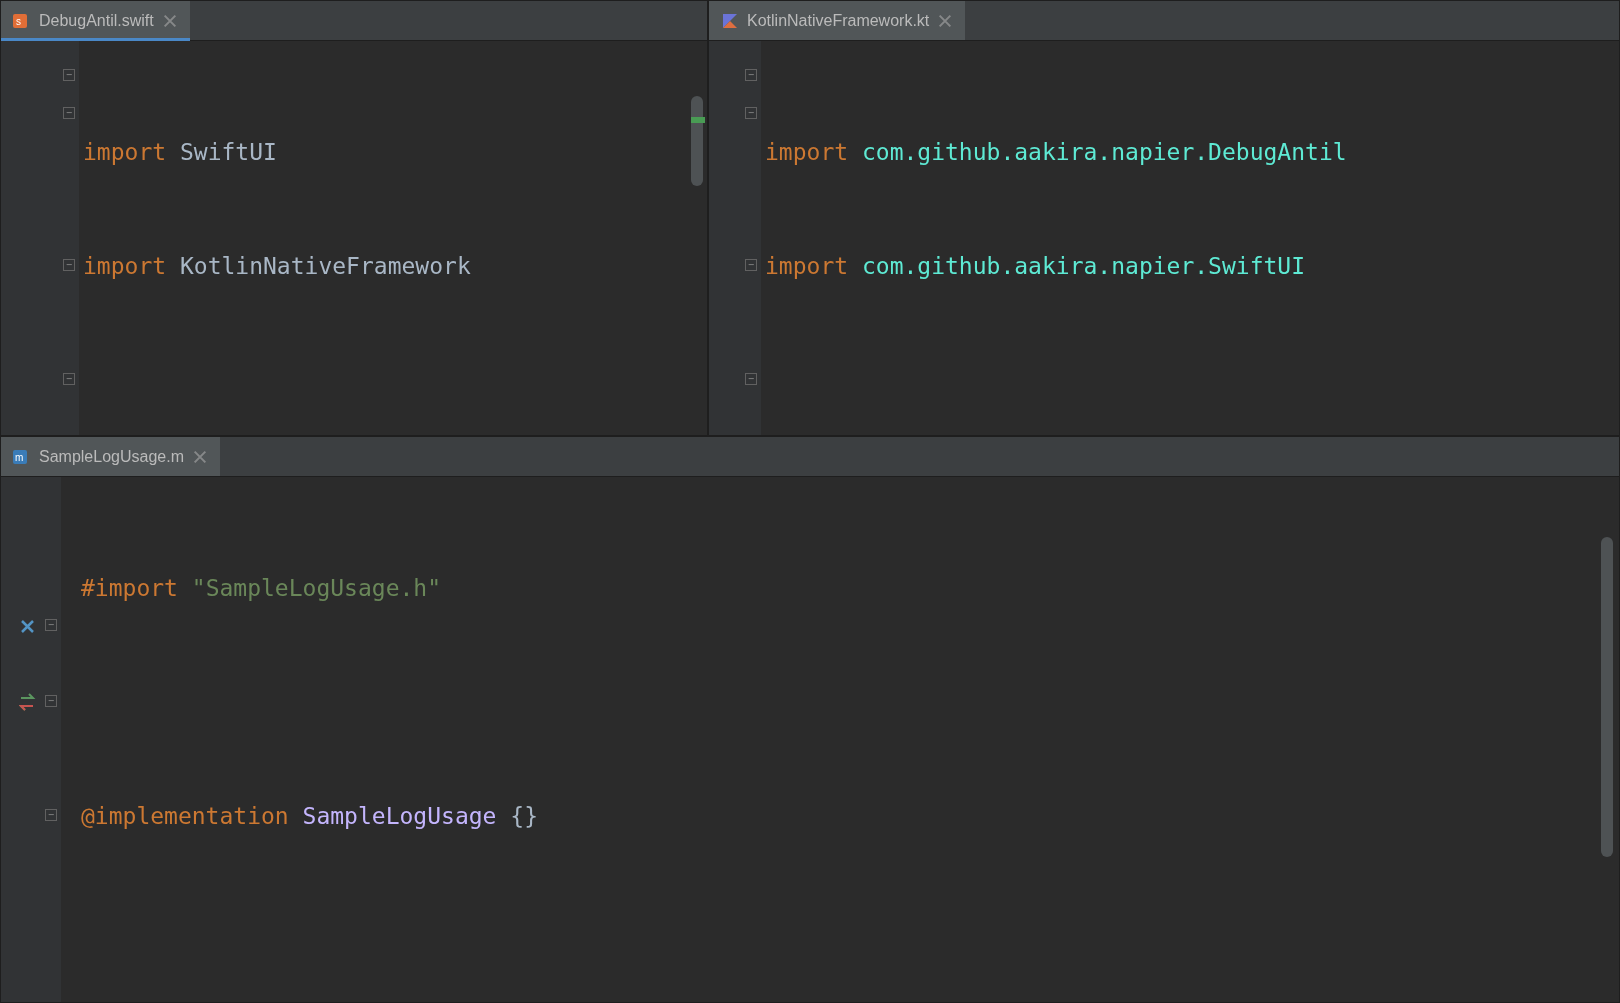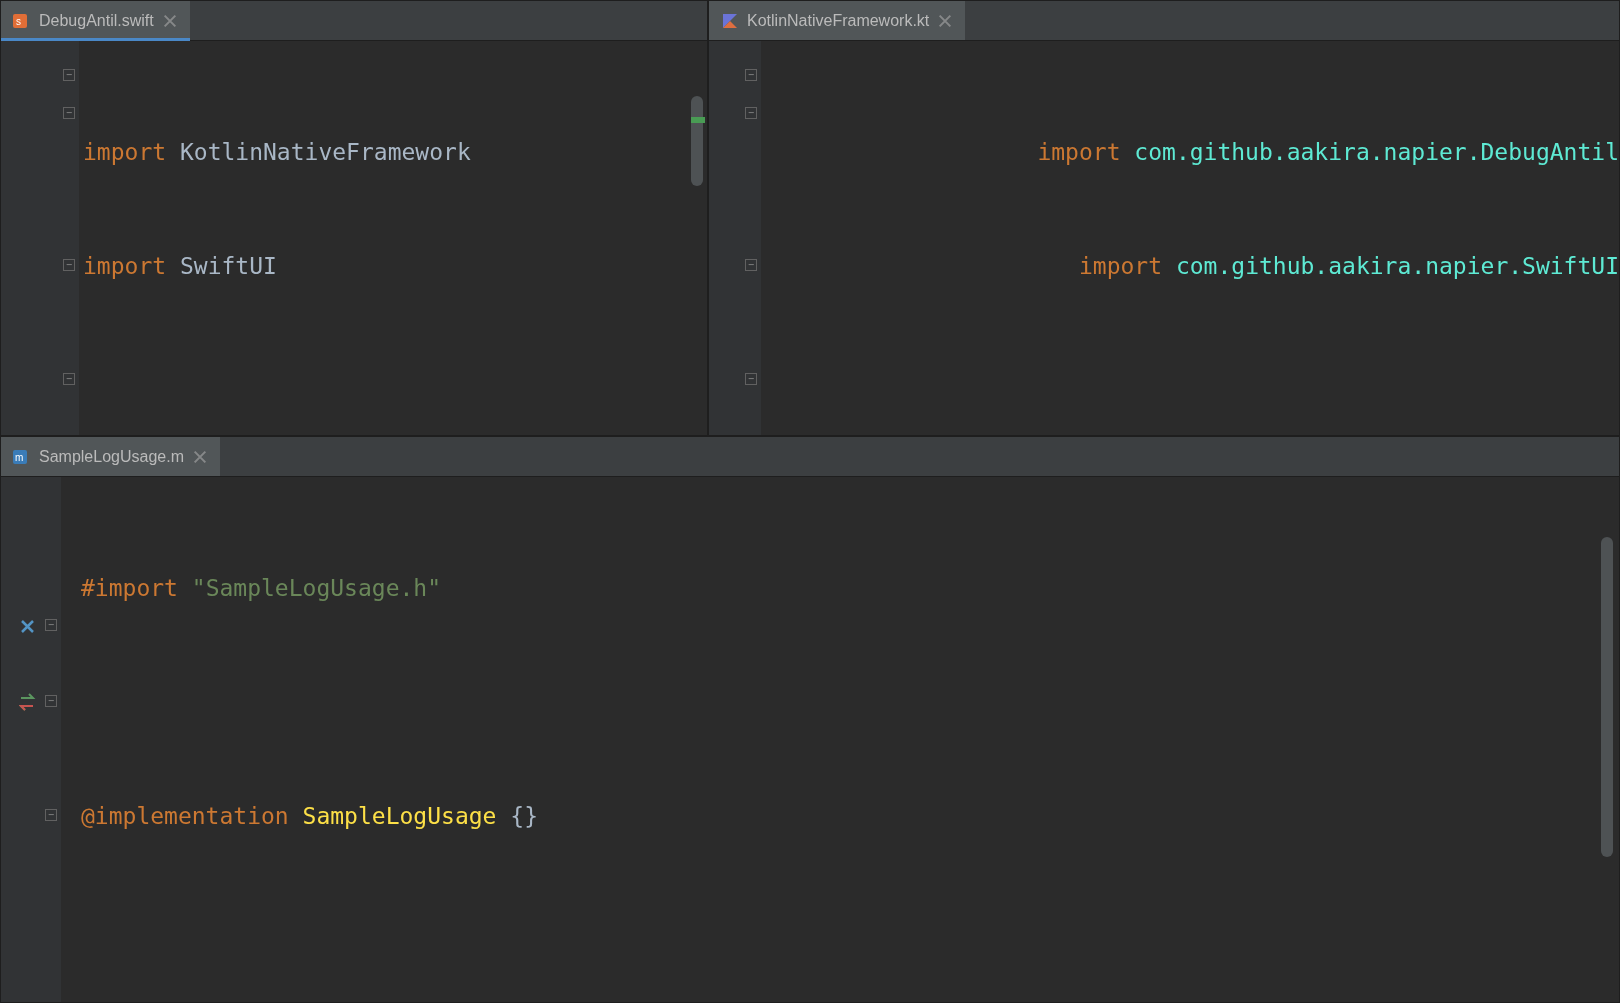--- a/index.html
+++ b/index.html
@@ -20,21 +20,21 @@
     height: 100%;
   }
   .pane {
     display: flex;
     flex-direction: column;
     border: 1px solid #1e1e1e;
     overflow: hidden;
     position: relative;
   }
   .pane-left { grid-column: 1; grid-row: 1; }
-  .pane-right { grid-column: 2; grid-row: 1; text-align: right; }
+  .pane-right { grid-column: 2; grid-row: 1; }
   .pane-bottom { grid-column: 1 / span 2; grid-row: 2; }
 
   .tab-bar {
     display: flex;
     background: #3c3f41;
     height: 40px;
     border-bottom: 1px solid #1e1e1e;
     align-items: stretch;
   }
   .tab {
@@ -174,22 +174,22 @@
       </div>
     </div>
     <div class="editor">
       <div class="gutter">
         <div class="fold-minus" style="top:28px"></div>
         <div class="fold-minus" style="top:66px"></div>
         <div class="fold-minus" style="top:218px"></div>
         <div class="fold-minus" style="top:332px"></div>
       </div>
       <div class="code-area">
+        <div class="code-line"><span class="kw">import</span><span> SwiftUI</span></div>
         <div class="code-line"><span class="kw">import</span><span> KotlinNativeFramework</span></div>
-        <div class="code-line"><span class="kw">import</span><span> SwiftUI</span></div>
         <div class="code-line"></div>
         
         
         
         
         
         
         
 
         <div class="check-icon">
@@ -277,21 +277,21 @@
               <path d="M14 14 h-12 l4 4" stroke="#c75450" stroke-width="2" fill="none"></path>
             </svg>
         </div>
         <div class="fold-minus" style="top:142px"></div>
         <div class="fold-minus" style="top:218px"></div>
         <div class="fold-minus" style="top:332px"></div>
       </div>
       <div class="code-area" style="padding-left:18px">
         <div class="code-line"><span class="pre-dir">#import </span><span class="str">"SampleLogUsage.h"</span></div>
         <div class="code-line"></div>
-        <div class="code-line"><span class="kw">@implementation </span><span class="type" style="color:#fde047">SampleLogUsage </span><span>{}</span></div>
+        <div class="code-line"><span class="kw">@implementation </span><span class="type" style="color:#c4b5fd">SampleLogUsage </span><span>{}</span></div>
         <div class="code-line"></div>
         
         
         
         
         
         
 
         <div class="check-icon">
           

